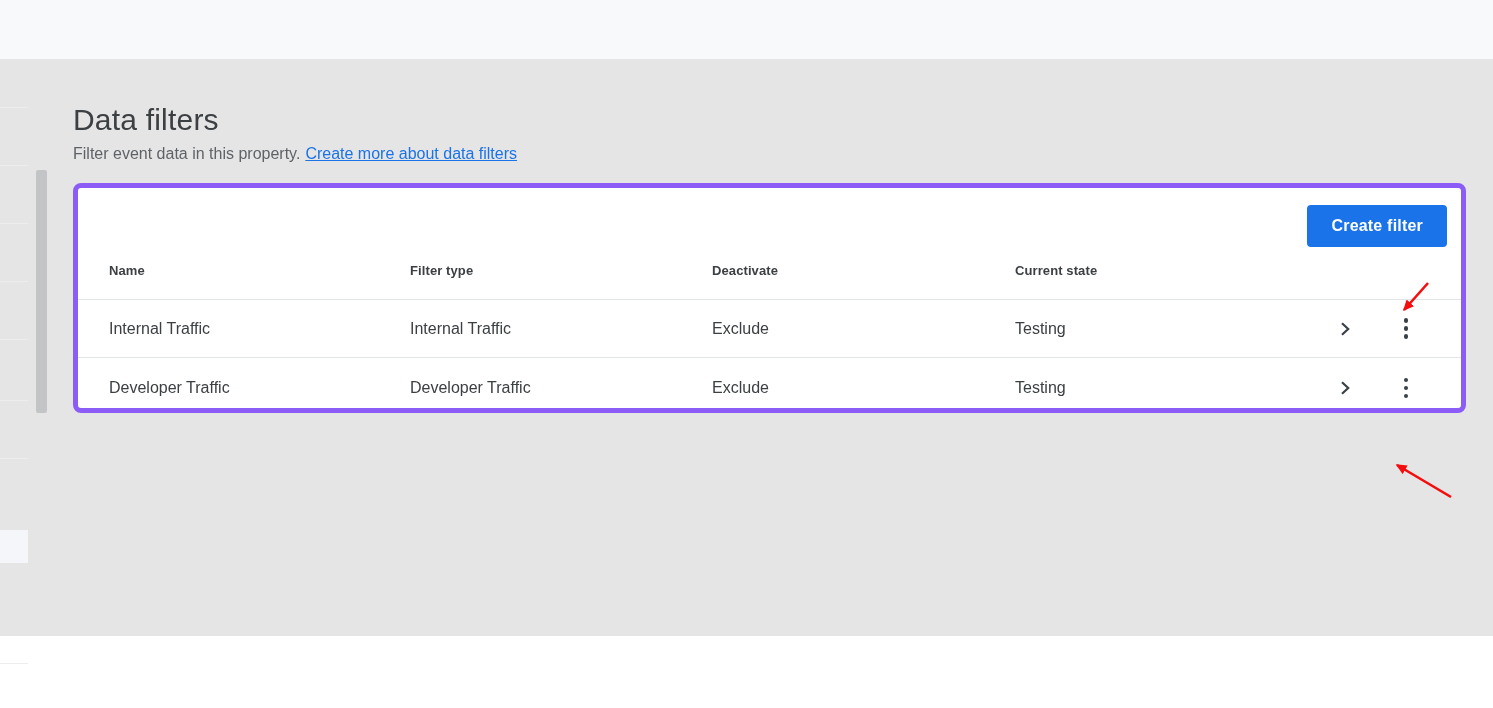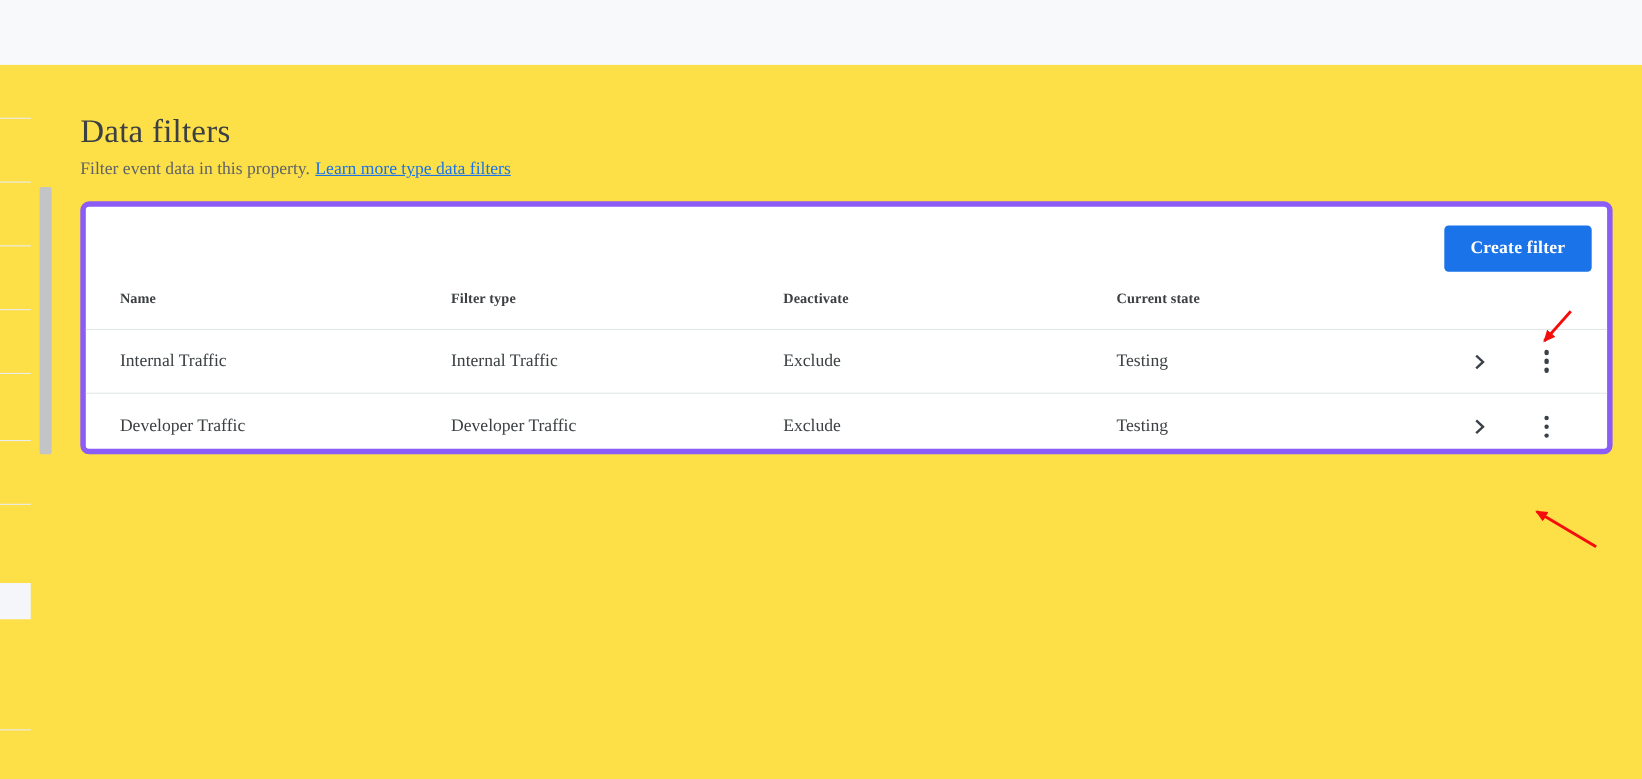--- a/index.html
+++ b/index.html
@@ -1,18 +1,18 @@
 <!DOCTYPE html>
 <html><head>
 <meta charset="utf-8">
 <style>
   * { margin:0; padding:0; box-sizing:border-box; }
   html,body { width:1493px; height:708px; background:#ffffff; overflow:hidden;
               font-family:"Liberation Sans","DejaVu Sans",sans-serif; }
-  .stage { position:relative; width:1493px; height:708px; background:#fde047;font-family:Liberation Serif, serif; }
+  .stage { position:relative; width:1493px; height:636px; background:#e5e5e5; }
 
   
   .topbar { position:absolute; left:0; top:0; width:1493px; height:59px; background:#f8f9fa; }
 
   
   .side-divider { position:absolute; left:0; width:28px; height:1px; background:#ebedef; }
   .side-highlight { position:absolute; left:0; top:530px; width:28px; height:33px; background:#f4f6f9; }
   .scrollbar-thumb { position:absolute; left:36px; top:170px; width:11px; height:243px;
                      background:#c2c4c6; border-radius:2px; }
 
@@ -70,21 +70,21 @@
     <div class="side-divider" style="top:339px"></div>
     <div class="side-divider" style="top:400px"></div>
     <div class="side-divider" style="top:458px"></div>
     <div class="side-divider" style="top:663px"></div>
     <div class="side-highlight"></div>
   </div>
   <div class="scrollbar-thumb"></div>
 
   <h1 class="page-title">Data filters</h1>
   <p class="page-subtitle">
-    <span>Filter event data in this property.</span><a href="#">Learn more type data filters</a>
+    <span>Filter event data in this property.</span><a href="#">Create more about data filters</a>
   </p>
 
   <div class="card">
     <button class="create-btn">Create filter</button>
 
     <div class="thead">
       <span class="th col-name">Name</span>
       <span class="th col-type">Filter type</span>
       <span class="th col-op">Deactivate</span>
       <span class="th col-state">Current state</span>

